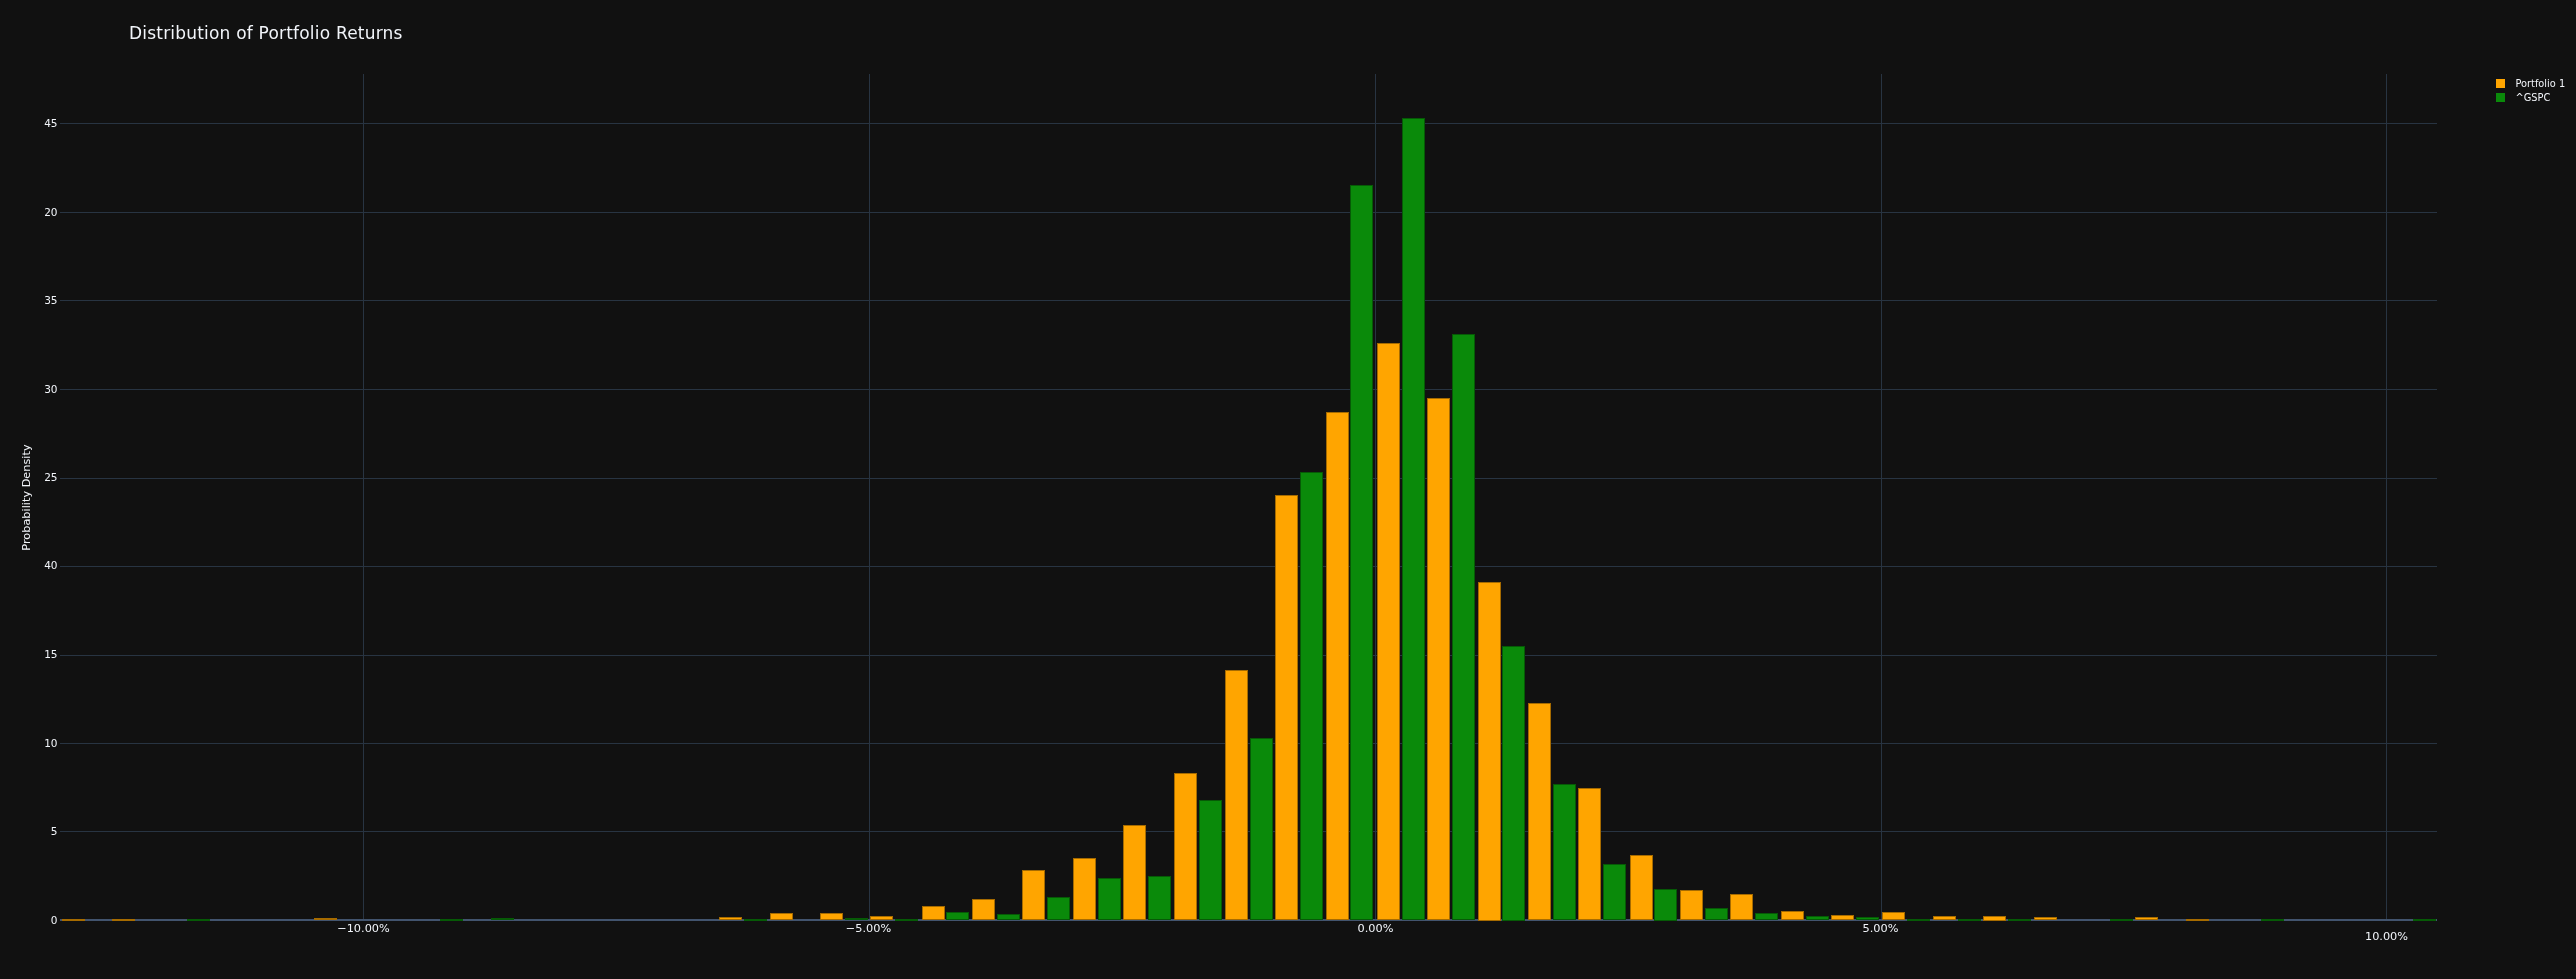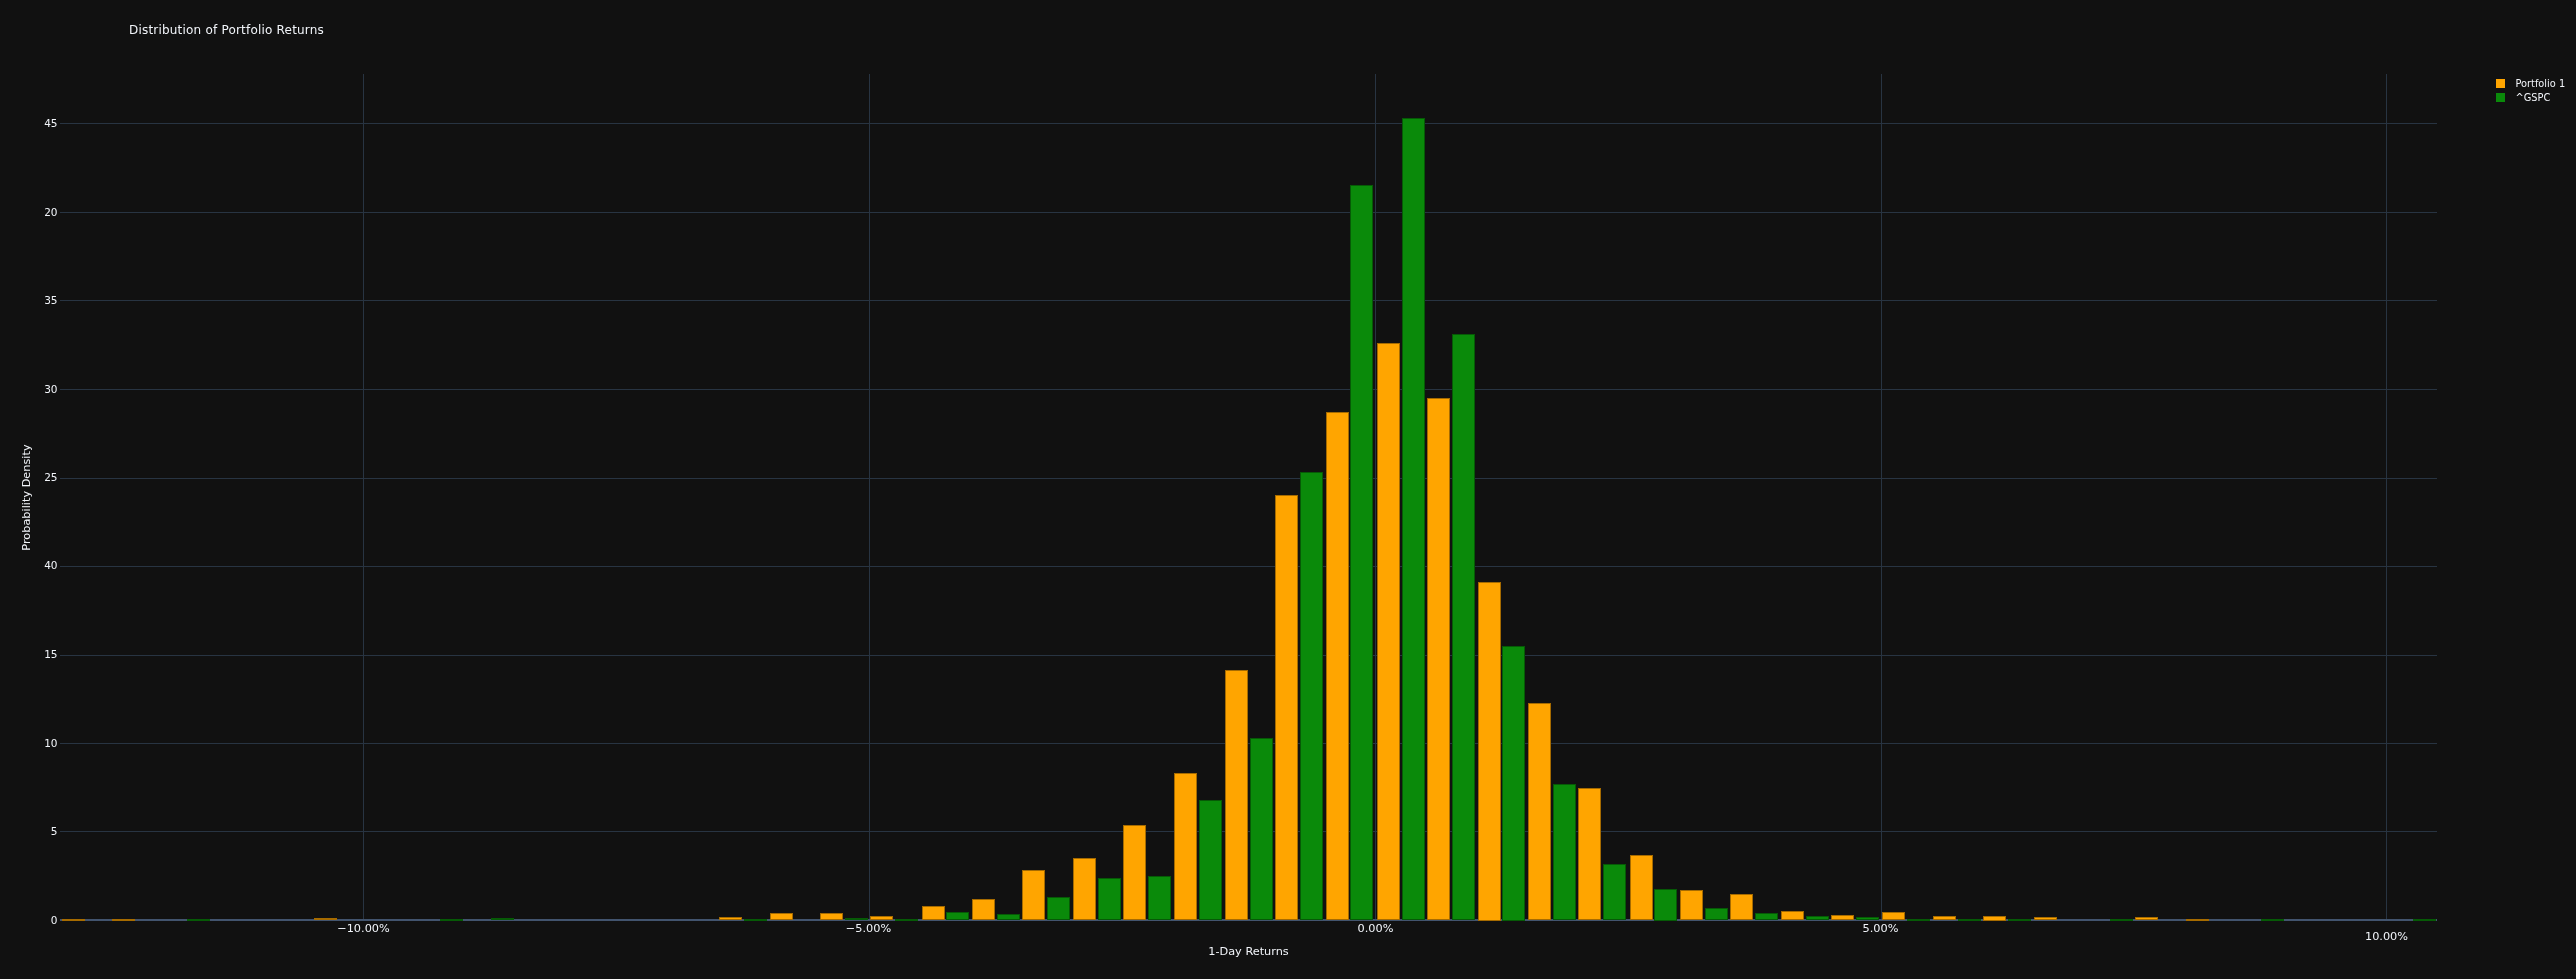--- a/index.html
+++ b/index.html
@@ -5,21 +5,21 @@
   html,body{margin:0;padding:0;background:#111111;}
   #app{
     position:relative;
     width:2576px;height:980px;
     background:#111111;
     overflow:hidden;
     font-family:"DejaVu Sans","Liberation Sans",sans-serif;
   }
   .chart-title{
     position:absolute;left:129px;top:23px;
-    font-size:12px;color:#f2f5fa;letter-spacing:0.2px;
+    font-size:17px;color:#f2f5fa;letter-spacing:0.2px;
     white-space:nowrap;
   }
   .x-axis-title{
     position:absolute;left:0;top:945px;width:2497px;
     text-align:center;font-size:11.3px;color:#f2f5fa;
   }
   .y-axis-title{
     position:absolute;left:-49px;top:491px;width:150px;
     text-align:center;font-size:11.3px;color:#f2f5fa;
     transform:rotate(-90deg);transform-origin:center;
@@ -41,21 +41,20 @@
   .swatch{width:9px;height:9px;margin-right:10.5px;flex:0 0 9px;}
   .legend-label{font-size:9.8px;color:#f2f5fa;white-space:nowrap;}
 </style>
 </head>
 <body>
 
 <div id="app">
   <div class="chart-title">Distribution of Portfolio Returns</div>
   <div class="y-axis-title">Probability Density</div>
   <div id="plot"></div>
-  <div class="x-axis-title">1-Day Returns</div>
   <div class="legend">
     <div class="legend-row">
       <span class="swatch" id="sw0" style="background: rgb(255, 165, 0);"></span>
       <span class="legend-label">Portfolio 1</span>
     </div>
     <div class="legend-row">
       <span class="swatch" id="sw1" style="background: rgb(10, 138, 10);"></span>
       <span class="legend-label">^GSPC</span>
     </div>
   </div>

